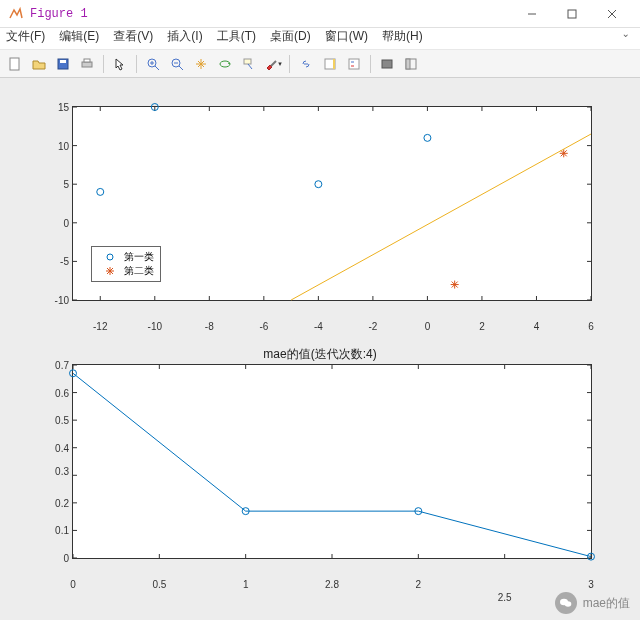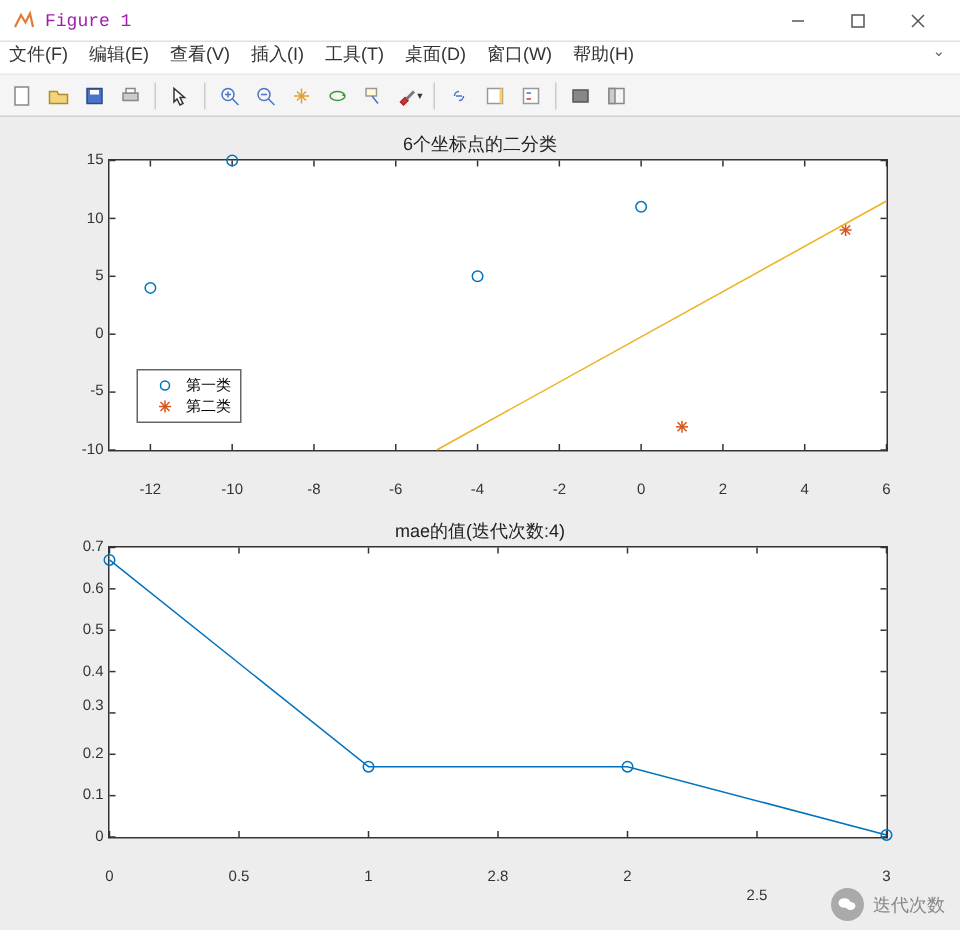--- a/index.html
+++ b/index.html
@@ -167,21 +167,20 @@
   <div class="tbbtn">
       <svg width="14" height="14">
         <rect x="2" y="2" width="10" height="10" fill="none" stroke="#888"></rect>
         <rect x="2" y="2" width="4" height="10" fill="#ccc" stroke="#888"></rect>
       </svg>
     </div>
 </div>
 
 <div class="figarea">
 
-  <div class="plot-title" style="top:10px;">6个坐标点的二分类</div>
   <div class="plot" id="plot1" style="left:72px; top:28px; width:520px; height:195px;">
     <svg class="plotsvg" id="svg1">
         <line x1="27.26315789473684" y1="193" x2="27.26315789473684" y2="189" stroke="#333"></line>
         <line x1="27.26315789473684" y1="0" x2="27.26315789473684" y2="4" stroke="#333"></line>
         <line x1="81.78947368421052" y1="193" x2="81.78947368421052" y2="189" stroke="#333"></line>
         <line x1="81.78947368421052" y1="0" x2="81.78947368421052" y2="4" stroke="#333"></line>
         <line x1="136.3157894736842" y1="193" x2="136.3157894736842" y2="189" stroke="#333"></line>
         <line x1="136.3157894736842" y1="0" x2="136.3157894736842" y2="4" stroke="#333"></line>
         <line x1="190.8421052631579" y1="193" x2="190.8421052631579" y2="189" stroke="#333"></line>
         <line x1="190.8421052631579" y1="0" x2="190.8421052631579" y2="4" stroke="#333"></line>
@@ -320,15 +319,15 @@
       <div class="tick ytick" style="top: 0px;">0.7</div>
     </div>
 
   <div class="footer">
     <span class="chaticon">
       <svg width="14" height="14" viewBox="0 0 14 14">
           <ellipse cx="5" cy="6" rx="4" ry="3.2" fill="#fff"></ellipse>
           <ellipse cx="9" cy="8" rx="3.3" ry="2.7" fill="#fff"></ellipse>
         </svg>
     </span>
-    <span>迭代次数</span>
+    <span>mae的值</span>
   </div>
 </div>
 
 </body></html>

